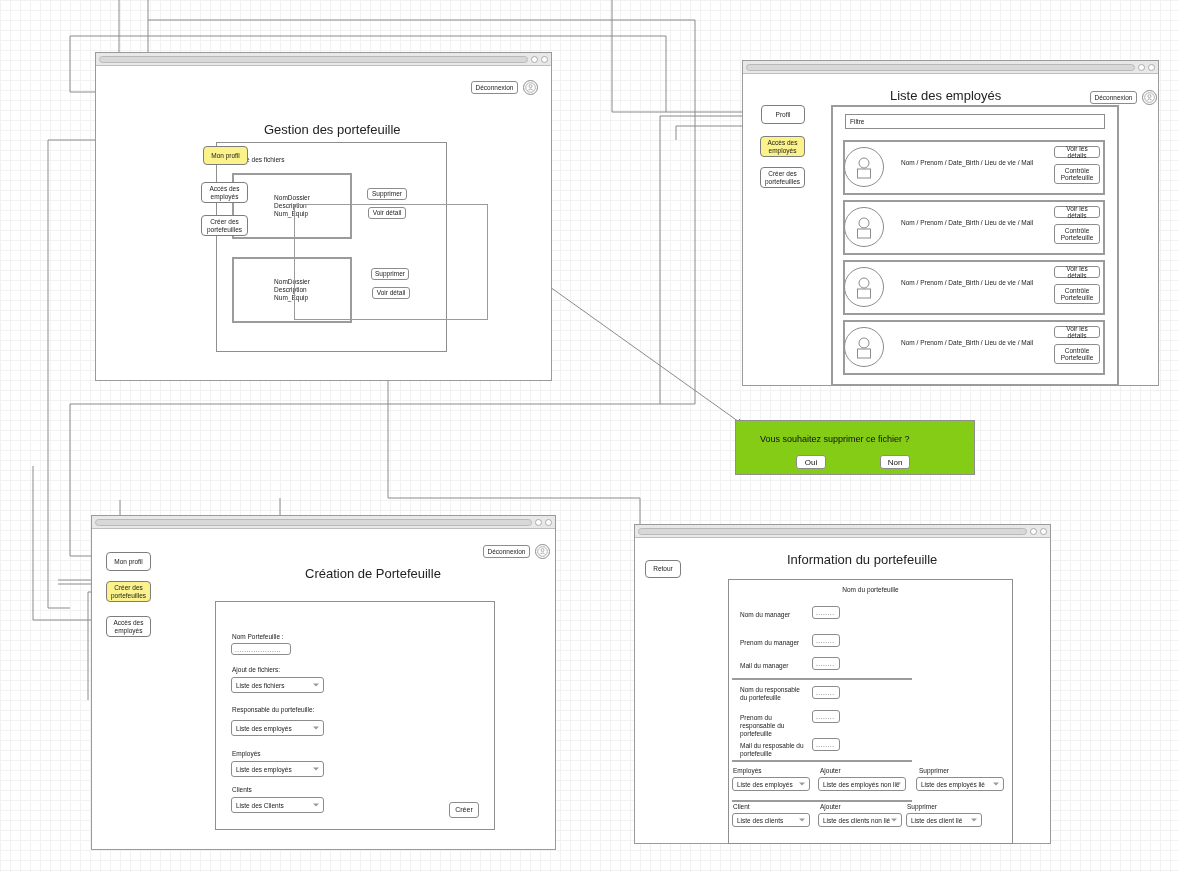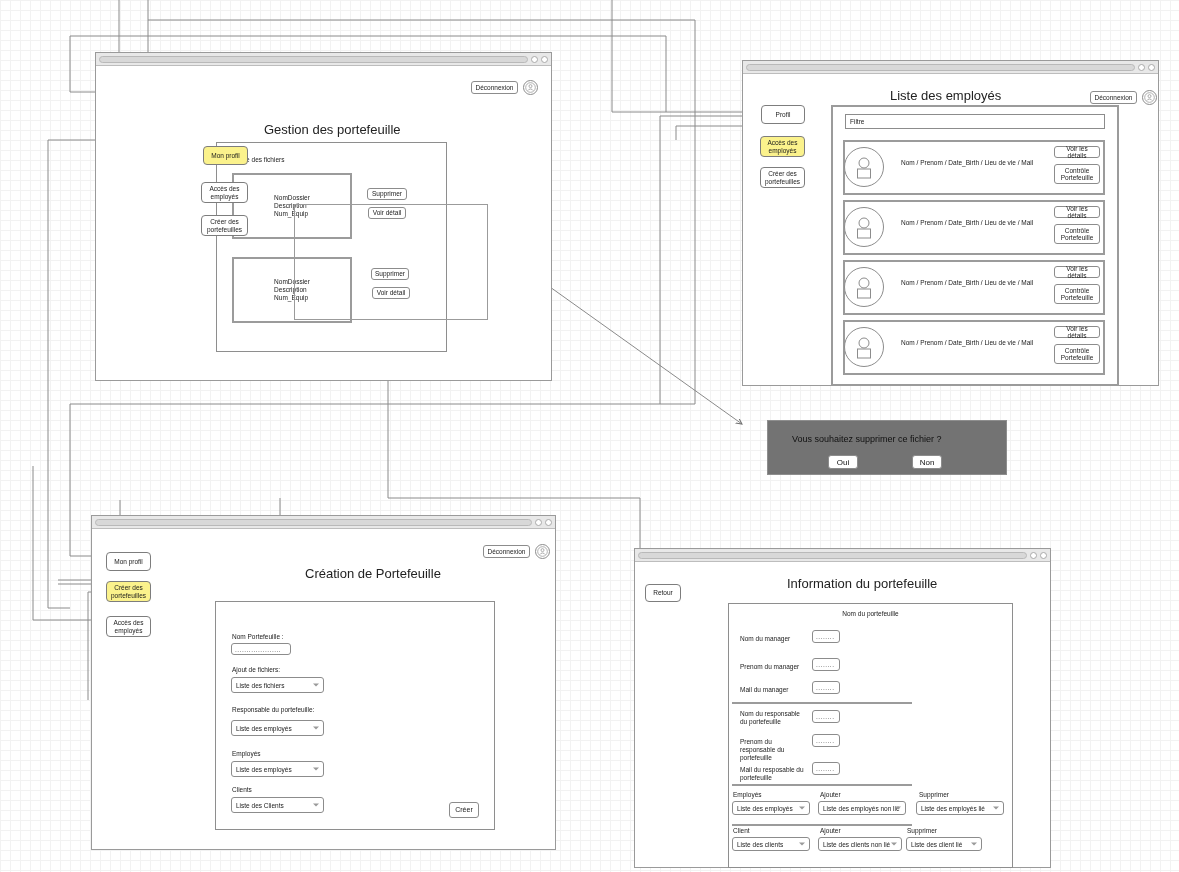--- a/index.html
+++ b/index.html
@@ -166,24 +166,23 @@
     box-sizing:border-box;
     font-size:6.5px;color:#1a1a1a;
     display:flex;align-items:center;padding-left:4px;
   }
   .divider{position:absolute;height:2px;background:#9b9b9b;}
 
   
   .dialog{
     position:absolute;
     border:1px solid #8e8e8e;
-    background:#737373;
+    background:#84cc16;
     box-sizing:border-box;
     z-index:3;
-    margin-left:32px;
   }
   .dialog .q{
     position:absolute;
     font-size:9px;color:#111;
     white-space:nowrap;
   }
   .dialog .dbtn{
     position:absolute;
     border:1px solid #8c8c8c;
     border-radius:3px;background:#fff;
@@ -418,21 +417,21 @@
       <div class="lbl" style="left:140px;top:257px;">Clients</div>
       <div class="selectbox" style="left:139px;top:268px;width:93px;height:16px;">
         <span>Liste des Clients</span>
         <span class="caret"></span>
       </div>
 
       <div class="btn" style="left:357px;top:273px;width:30px;height:16px;font-size:7px;">Créer</div>
     </div>
   </div>
 
-  <div class="window" style="left:634px;top:524px;width:417px;height:320px;margin-top:24px;">
+  <div class="window" style="left:634px;top:524px;width:417px;height:320px;">
     <div class="titlebar">
       <div class="addressbar"></div>
       <div class="tb-dot"></div>
       <div class="tb-dot"></div>
     </div>
     <div class="win-body">
 
       <div class="wtitle" style="left:152px;top:14px;">Information du portefeuille</div>
 
       <div class="navbtn" style="left:10px;top:22px;width:36px;height:18px;">Retour</div>

